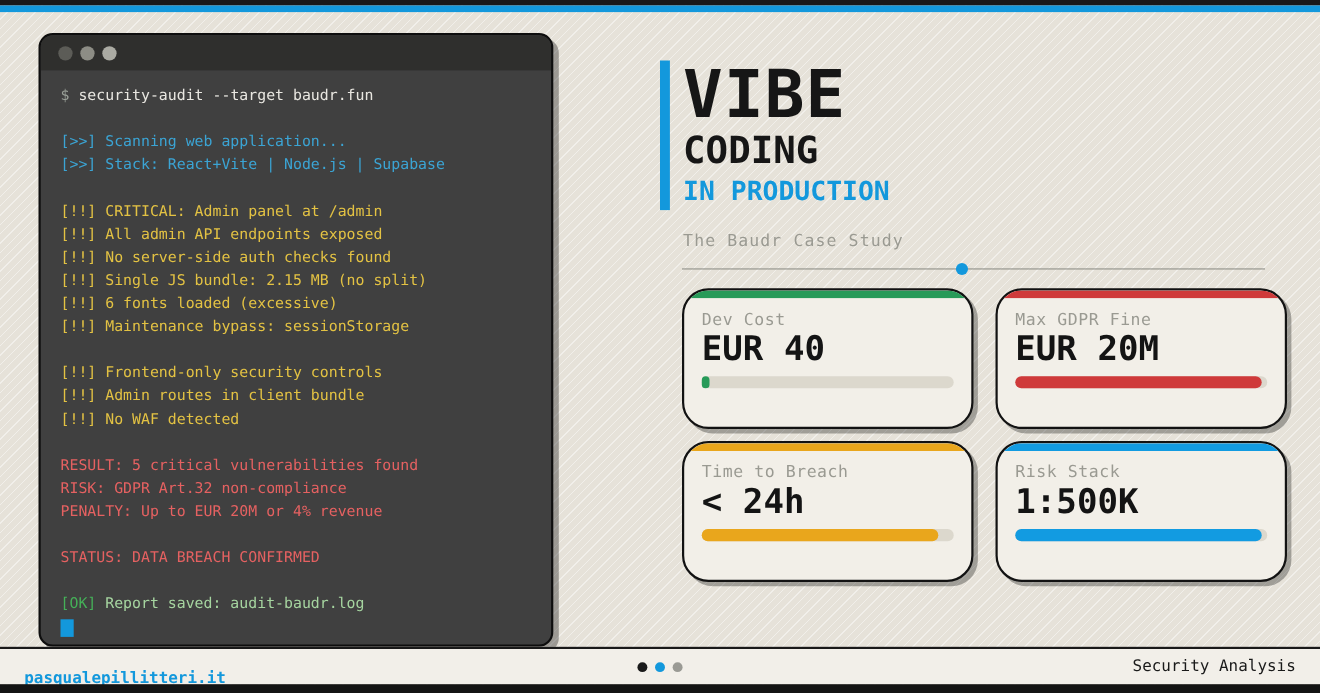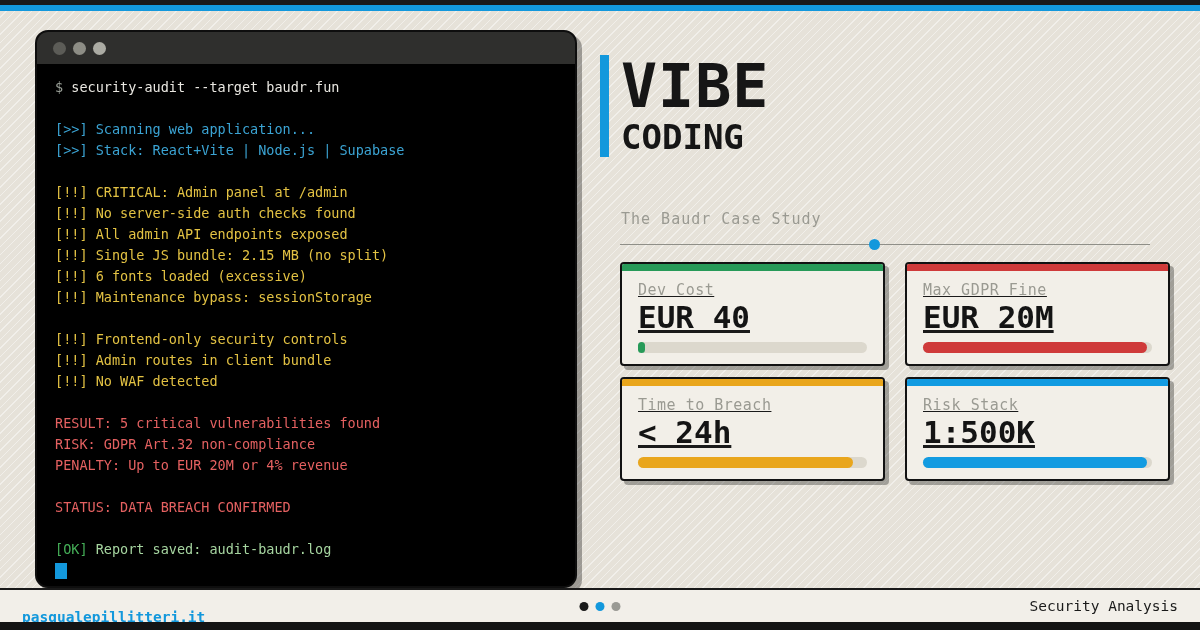--- a/index.html
+++ b/index.html
@@ -12,22 +12,22 @@
       #e6e2d9;
     color:#1a1a1a;
   }
 
   
   .strip-dark-top { position:absolute; top:0; left:0; right:0; height:5px; background:#191919; }
   .strip-blue-top { position:absolute; top:5px; left:0; right:0; height:6px; background:#1398dc; }
 
   
   .terminal {
-    position:absolute; left:35px; top:30px; width:542px; height:558px;
-    background:#000000; border:2.5px solid #0e0e0e; border-radius:13px;
+    position:absolute; left:35px; top:30px; width:468px; height:558px;
+    background:#404040; border:2.5px solid #0e0e0e; border-radius:13px;
     box-shadow:5px 5px 0 rgba(0,0,0,0.32);
     overflow:hidden;
   }
   .term-header {
     height:32px; background:#2f2f2d; display:flex; align-items:center;
     gap:7px; padding-left:16px;
   }
   .term-dot { width:13px; height:13px; border-radius:50%; display:inline-block; }
   .term-body { padding:13px 18px; }
   .t-line { white-space:pre; font-size:13.5px; line-height:21px; min-height:21px; }
@@ -42,22 +42,22 @@
   .subtitle { position:absolute; left:621px; top:210px; font-size:15px; color:#9a9a92; letter-spacing:1px; }
   .divider { position:absolute; left:620px; top:244px; width:530px; height:1px; background:#8f8f88; }
   .divider-dot { position:absolute; left:249px; top:-5px; width:11px; height:11px; border-radius:50%; }
 
   
   .cards {
     position:absolute; left:620px; top:262px;
     display:grid; grid-template-columns:265px 265px; column-gap:20px; row-gap:11px;
   }
   .card {
-    height:104px; background:#f2efe8; border:2.5px solid #121212; border-radius:4px;
-    box-shadow:4px 4px 0 rgba(0,0,0,0.3); overflow:hidden;text-decoration:underline;
+    height:128px; background:#f2efe8; border:2.5px solid #121212; border-radius:24px;
+    box-shadow:4px 4px 0 rgba(0,0,0,0.3); overflow:hidden;
   }
   .card-strip { height:7px; width:100%; }
   .card-inner { padding:10px 16px 0 16px; }
   .card-label { font-size:15px; color:#9a9a92; letter-spacing:0.5px; }
   .card-value { font-size:31px; font-weight:bold; color:#141414; line-height:34px; margin-top:1px; }
   .progress { margin-top:8px; height:11px; background:#dcd8cd; border-radius:6px; position:relative; }
   .progress-fill { height:11px; border-radius:6px; }
 
   
   .footer {
@@ -84,22 +84,22 @@
     <span class="term-dot" style="background: rgb(141, 141, 133);"></span>
     <span class="term-dot" style="background: rgb(171, 171, 163);"></span>
   </div>
   <div class="term-body">
       <div class="t-line"><span style="color: rgb(154, 160, 152);">$ </span><span style="color: rgb(233, 231, 225);">security-audit --target baudr.fun</span></div>
       <div class="t-line"></div>
       <div class="t-line"><span style="color: rgb(59, 164, 212);">[&gt;&gt;] Scanning web application...</span></div>
       <div class="t-line"><span style="color: rgb(59, 164, 212);">[&gt;&gt;] Stack: React+Vite | Node.js | Supabase</span></div>
       <div class="t-line"></div>
       <div class="t-line"><span style="color: rgb(227, 194, 67);">[!!] CRITICAL: Admin panel at /admin</span></div>
+      <div class="t-line"><span style="color: rgb(227, 194, 67);">[!!] All admin API endpoints exposed</span></div>
       <div class="t-line"><span style="color: rgb(227, 194, 67);">[!!] No server-side auth checks found</span></div>
-      <div class="t-line"><span style="color: rgb(227, 194, 67);">[!!] All admin API endpoints exposed</span></div>
       <div class="t-line"><span style="color: rgb(227, 194, 67);">[!!] Single JS bundle: 2.15 MB (no split)</span></div>
       <div class="t-line"><span style="color: rgb(227, 194, 67);">[!!] 6 fonts loaded (excessive)</span></div>
       <div class="t-line"><span style="color: rgb(227, 194, 67);">[!!] Maintenance bypass: sessionStorage</span></div>
       <div class="t-line"></div>
       <div class="t-line"><span style="color: rgb(227, 194, 67);">[!!] Frontend-only security controls</span></div>
       <div class="t-line"><span style="color: rgb(227, 194, 67);">[!!] Admin routes in client bundle</span></div>
       <div class="t-line"><span style="color: rgb(227, 194, 67);">[!!] No WAF detected</span></div>
       <div class="t-line"></div>
       <div class="t-line"><span style="color: rgb(229, 97, 97);">RESULT: 5 critical vulnerabilities found</span></div>
       <div class="t-line"><span style="color: rgb(229, 97, 97);">RISK: GDPR Art.32 non-compliance</span></div>
@@ -110,20 +110,21 @@
       <div class="t-line"><span style="color: rgb(69, 176, 88); text-align: right;">[OK]</span><span style="color: rgb(166, 213, 160);"> Report saved: audit-baudr.log</span></div>
       <div class="t-line"><span class="cursor" style="background: rgb(19, 152, 220);"></span></div>
     </div>
 </div>
 
 <div class="hero">
   <div class="hero-accent" style="background: rgb(19, 152, 220);"></div>
   <div>
     <div class="hero-l1">VIBE</div>
     <div class="hero-l2">CODING</div>
+    <div class="hero-l3" style="color: rgb(19, 152, 220);">IN PRODUCTION</div>
   </div>
 </div>
 <div class="subtitle">The Baudr Case Study</div>
 <div class="divider">
   <span class="divider-dot" style="background: rgb(19, 152, 220);"></span>
 </div>
 
 <div class="cards">
 
   <div class="card">

